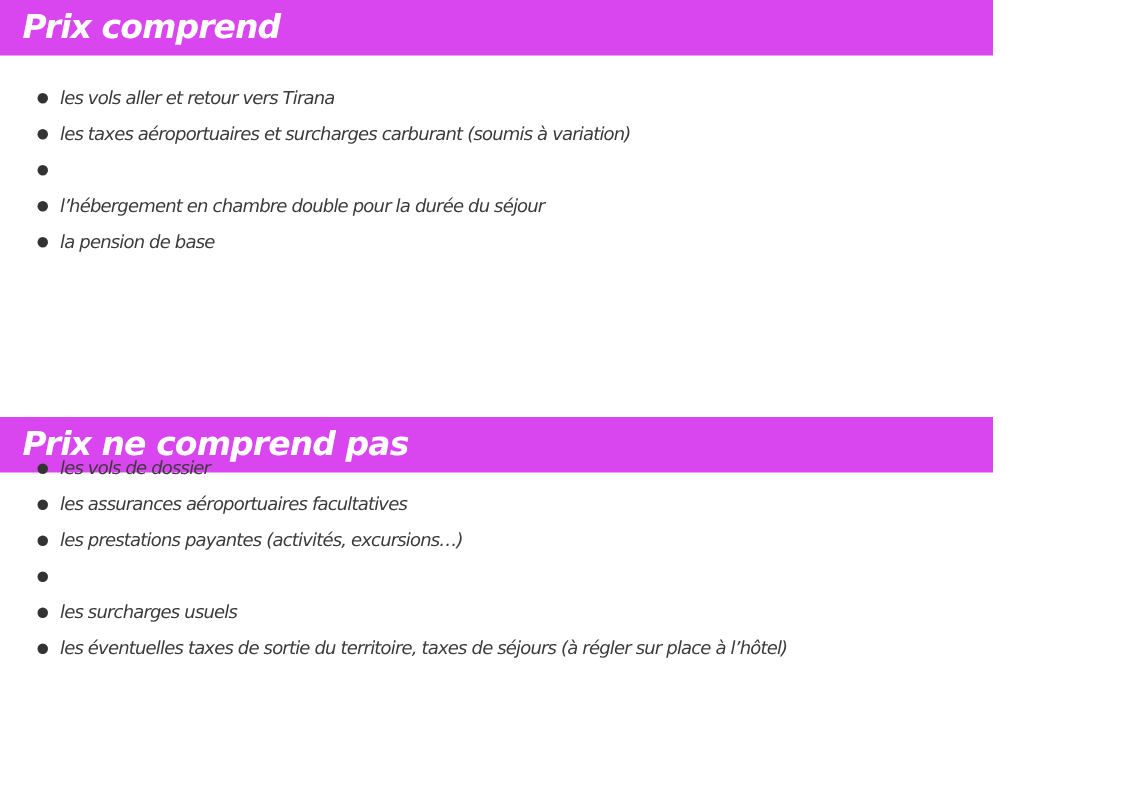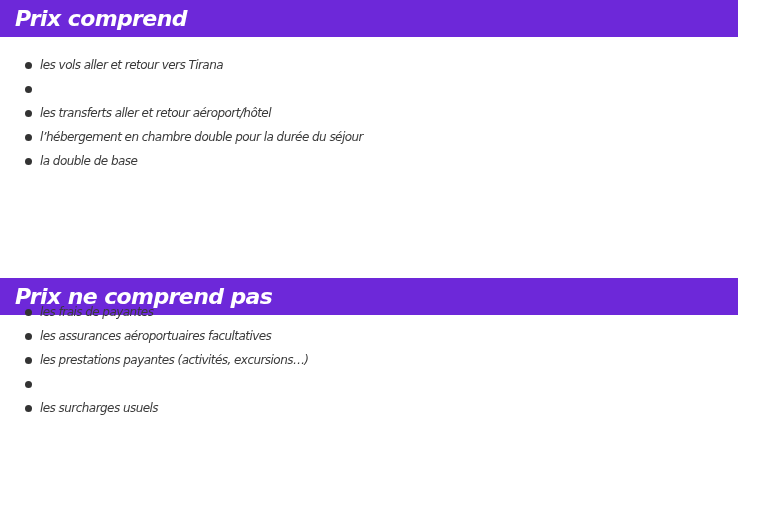--- a/index.html
+++ b/index.html
@@ -1,22 +1,22 @@
 <!DOCTYPE html>
 <html><head>
 <meta charset="utf-8">
 <style>
   html, body { margin: 0; padding: 0; background: #ffffff; }
   body {
     width: 758px; height: 524px; overflow: hidden; position: relative;
     font-family: "DejaVu Sans", "Liberation Sans", sans-serif;
   }
   .band {
-    position: absolute; left: 0; width: 738px; height: 37px;
-    background: #6d28d9;
+    position: absolute; left: 0; width: 662px; height: 37px;
+    background: #d946ef;
   }
   .band h2 {
     margin: 0; padding-left: 15px;
     font-family: "DejaVu Sans", sans-serif;
     font-style: italic; font-weight: bold;
     font-size: 22px; line-height: 37px; color: #ffffff;
     letter-spacing: -0.6px;
   }
   #band1 { top: 0; }
   #band2 { top: 262px; margin-top: 16px; }
@@ -38,28 +38,29 @@
   }
 </style>
 </head>
 <body>
 
 <div class="band" id="band1">
   <h2>Prix comprend</h2>
 </div>
 <ul id="list1">
   <li><span class="bullet"></span><span>les vols aller et retour vers Tirana</span></li>
+  <li><span class="bullet"></span><span>les taxes aéroportuaires et surcharges carburant (soumis à variation)</span></li>
   <li><span class="bullet"></span></li>
-  <li><span class="bullet"></span><span>les transferts aller et retour aéroport/hôtel</span></li>
   <li><span class="bullet"></span><span>l’hébergement en chambre double pour la durée du séjour</span></li>
-  <li><span class="bullet"></span><span>la double de base</span></li>
+  <li><span class="bullet"></span><span>la pension de base</span></li>
 </ul>
 
 <div class="band" id="band2">
   <h2>Prix ne comprend pas</h2>
 </div>
 <ul id="list2">
-  <li><span class="bullet"></span><span>les frais de payantes</span></li>
+  <li><span class="bullet"></span><span>les vols de dossier</span></li>
   <li><span class="bullet"></span><span>les assurances aéroportuaires facultatives</span></li>
   <li><span class="bullet"></span><span>les prestations payantes (activités, excursions…)</span></li>
   <li><span class="bullet"></span></li>
   <li><span class="bullet"></span><span>les surcharges usuels</span></li>
+  <li><span class="bullet"></span><span>les éventuelles taxes de sortie du territoire, taxes de séjours (à régler sur place à l’hôtel)</span></li>
 </ul>
 
 </body></html>

